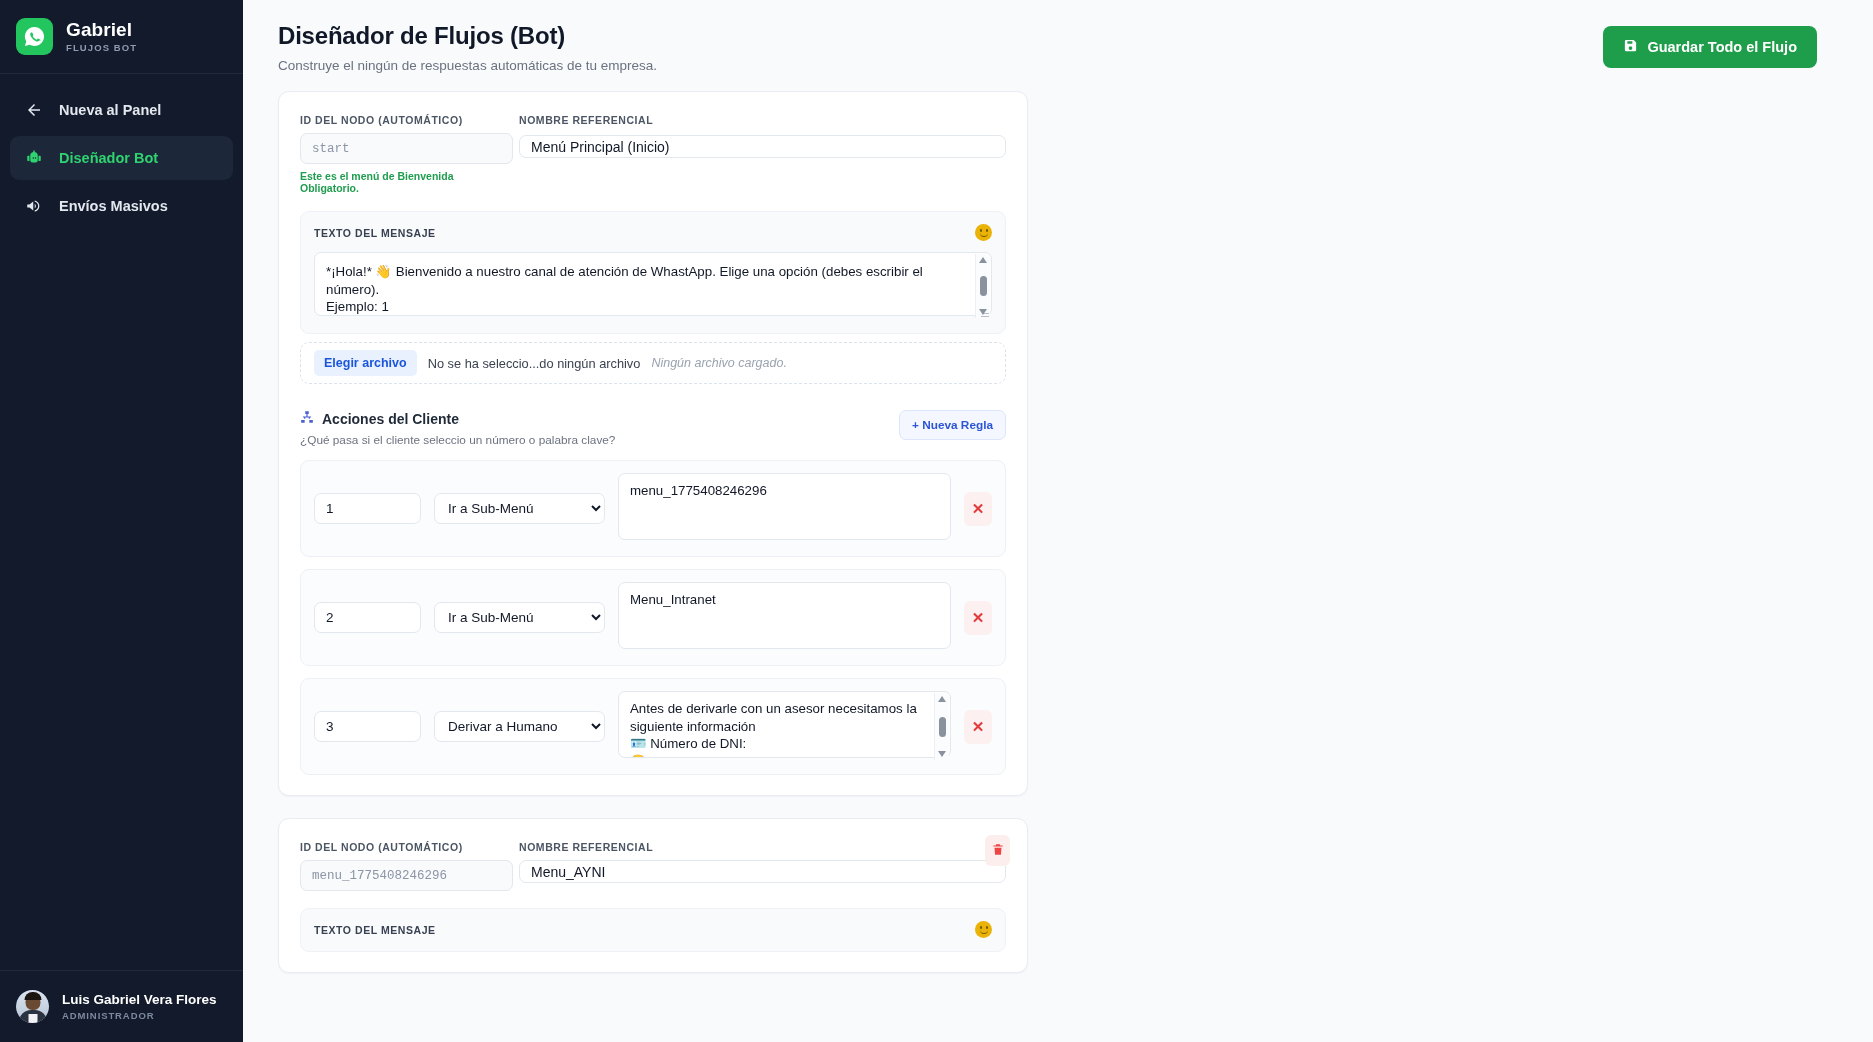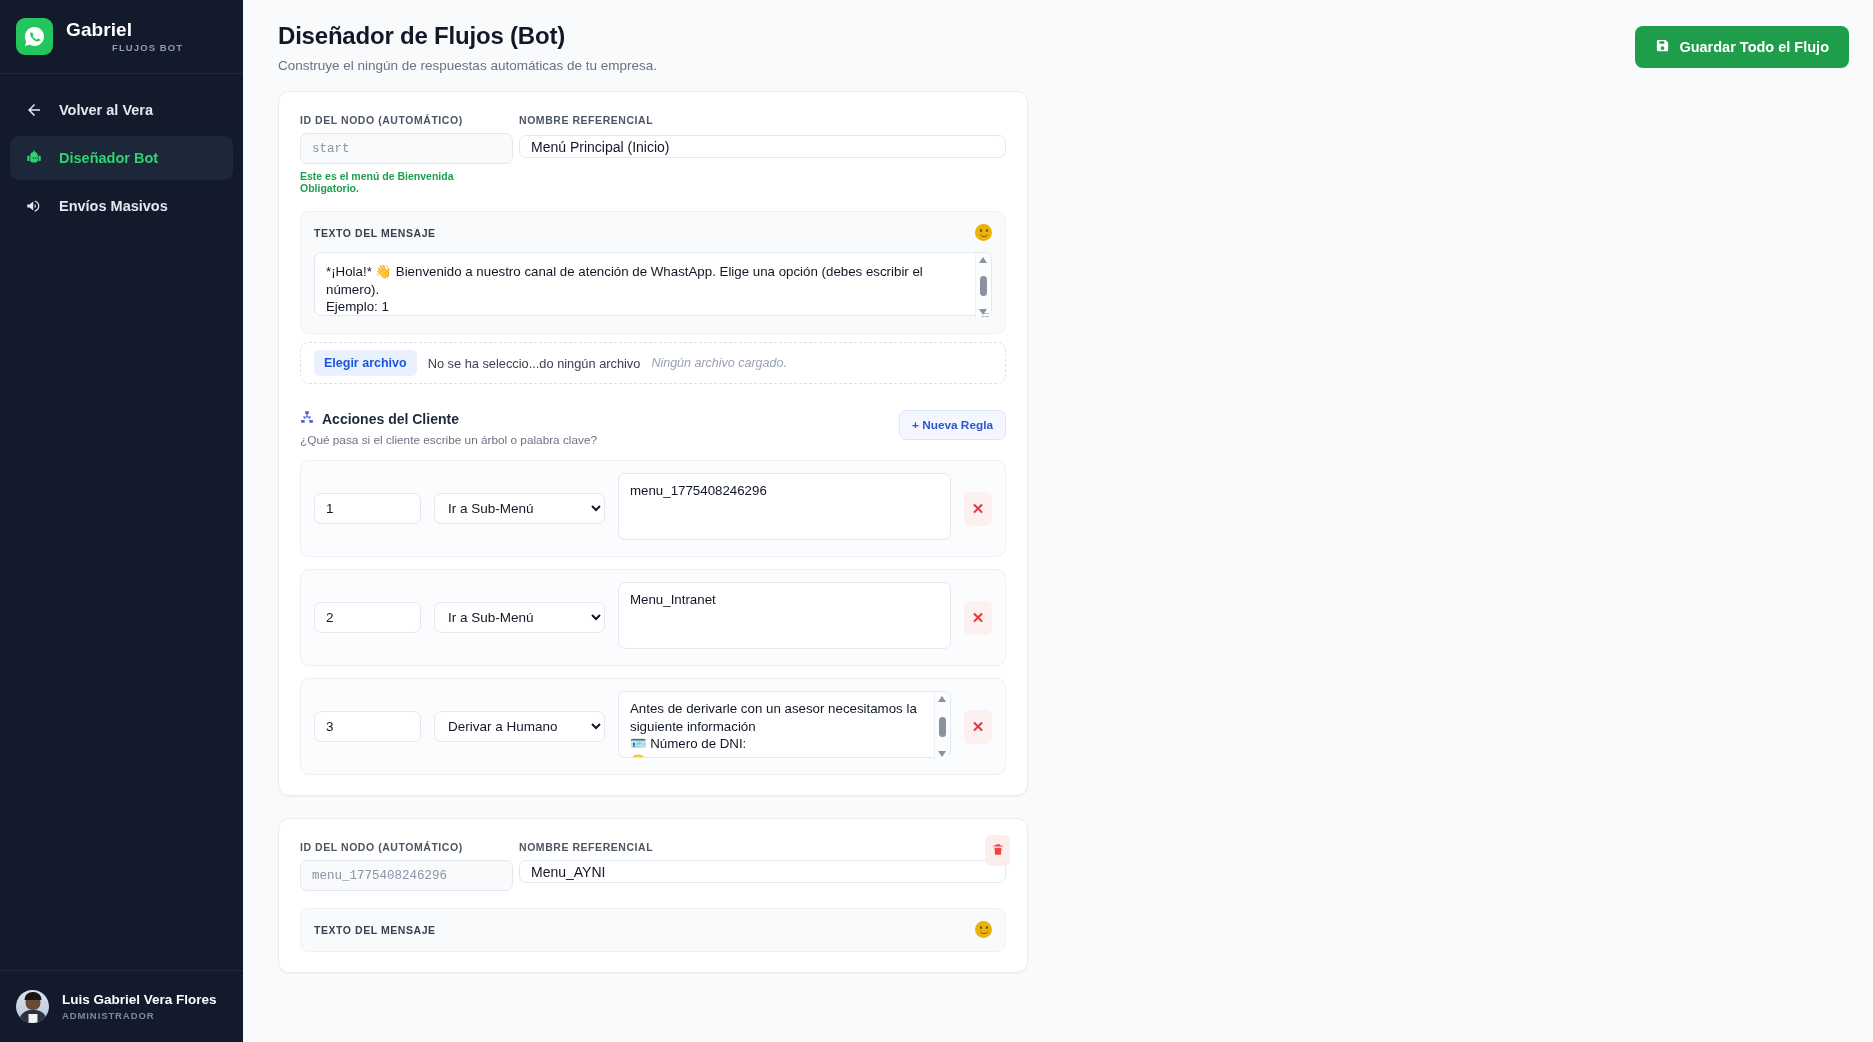--- a/index.html
+++ b/index.html
@@ -26,21 +26,21 @@
     height: 74px;
   }
   .brand-logo {
     width: 37px; height: 37px; border-radius: 9px;
     background: #22c55e; display: flex; align-items: center; justify-content: center;
     flex: 0 0 auto;
   }
   .brand-logo svg { width: 23px; height: 23px; fill: #ffffff; }
   .brand-text { display: flex; flex-direction: column; line-height: 1.12; }
   .brand-title { color: #ffffff; font-size: 19px; font-weight: 700; letter-spacing: .1px; }
-  .brand-sub { color: #8f9bb0; font-size: 9.5px; font-weight: 600; letter-spacing: 1.1px; margin-top: 3px; margin-left: 46px; }
+  .brand-sub { color: #8f9bb0; font-size: 9.5px; font-weight: 600; letter-spacing: 1.1px; margin-top: 3px; }
 
   .nav { padding: 14px 10px 0 10px; display: flex; flex-direction: column; gap: 4px; }
   .nav-item {
     display: flex; align-items: center; gap: 15px;
     height: 44px; padding: 0 14px; border-radius: 9px;
     color: #e3e8ef; font-size: 14.5px; font-weight: 600;
     cursor: pointer;
   }
   .nav-item .nav-ico { width: 20px; display: flex; align-items: center; justify-content: center; }
   .nav-item .nav-ico svg { fill: #e3e8ef; }
@@ -67,21 +67,21 @@
   .avatar .shirt { position: absolute; left: 50%; bottom: -2px; transform: translateX(-50%);
      width: 9px; height: 11px; background: #f0f2f5; }
   .user-text { display: flex; flex-direction: column; line-height: 1.2; }
   .user-name { color: #ffffff; font-size: 13.5px; font-weight: 700; }
   .user-role { color: #7c8aa0; font-size: 9.5px; font-weight: 600; letter-spacing: .9px; margin-top: 2px; }
 
   
   .main { flex: 1; height: 1042px; overflow: hidden; position: relative; background: #f8fafc; }
   .topbar {
     display: flex; align-items: flex-start; justify-content: space-between;
-    padding: 22px 24px 18px 35px;
+    padding: 22px 56px 18px 35px;
   }
   .page-title { font-size: 24px; font-weight: 700; color: #111827; letter-spacing: -.2px; }
   .page-sub { font-size: 13.5px; color: #6b7280; margin-top: 8px; }
   .save-btn {
     display: inline-flex; align-items: center; gap: 9px;
     background: #1e9e4a; color: #fff; font-size: 14.5px; font-weight: 700;
     border: none; border-radius: 8px; padding: 12px 20px; cursor: pointer;
     margin-top: 4px;
   }
   .save-btn svg { width: 15px; height: 15px; fill: #ffffff; }
@@ -235,21 +235,21 @@
       </div>
     </div>
 
     <nav class="nav">
       <div class="nav-item">
         <span class="nav-ico">
           <svg width="18" height="18" viewBox="0 0 24 24">
               <path d="M20 11H7.8l5.6-5.6L12 4l-8 8 8 8 1.4-1.4L7.8 13H20z"></path>
             </svg>
         </span>
-        <span>Volver al Vera</span>
+        <span>Nueva al Panel</span>
       </div>
       <div class="nav-item active">
         <span class="nav-ico">
           <svg width="18" height="18" viewBox="0 0 24 24">
               <path d="M11 2h2v2.1a5 5 0 014 4.9v6a3 3 0 01-3 3h-4a3 3 0 01-3-3v-6a5 5 0 014-4.9V2zm-7 7h2v7H4a1 1 0 01-1-1v-5a1 1 0 011-1zm14 0h2a1 1 0 011 1v5a1 1 0 01-1 1h-2V9zm-7 2a1 1 0 100 2 1 1 0 000-2zm3 0a1 1 0 100 2 1 1 0 000-2zm-4 4h6v1.5H10V15z"></path>
             </svg>
         </span>
         <span>Diseñador Bot</span>
       </div>
       <div class="nav-item">
@@ -344,21 +344,21 @@
         <div class="actions-head">
           <div>
             <div class="actions-title">
               <span>
                 <svg viewBox="0 0 24 24">
                     <path d="M9 2h6v5H9V2zM2 17h6v5H2v-5zm14 0h6v5h-6v-5zM11 7h2v4h6v2h-2v2h-2v-2H9v2H7v-2H5v-2h6V7z"></path>
                   </svg>
               </span>
               <span>Acciones del Cliente</span>
             </div>
-            <div class="actions-sub">¿Qué pasa si el cliente escribe un árbol o palabra clave?</div>
+            <div class="actions-sub">¿Qué pasa si el cliente seleccio un número o palabra clave?</div>
           </div>
           <button class="new-rule">+  Nueva Regla</button>
         </div>
 
         <div class="rules">
 
           <div class="rule">
             <input class="rule-key" value="1" style="">
             <select class="rule-sel">
               <option>Ir a Sub-Menú</option>

